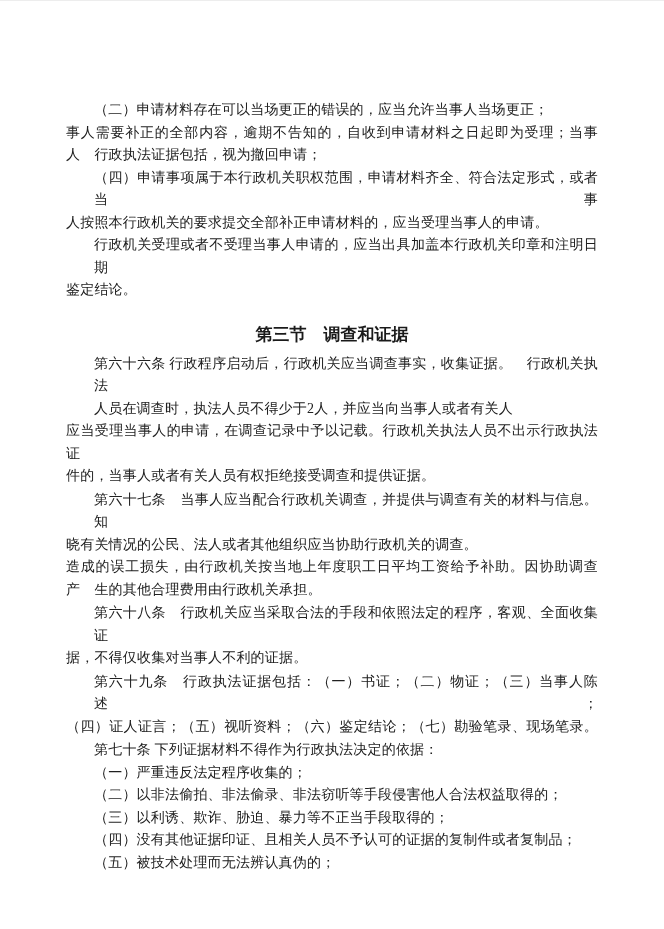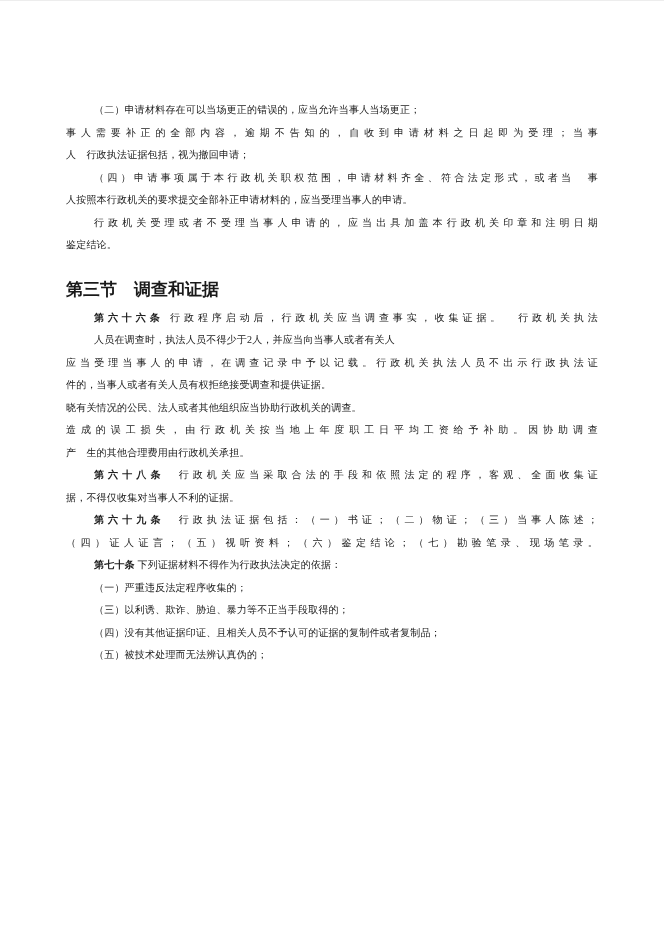--- a/index.html
+++ b/index.html
@@ -11,38 +11,39 @@
     font-family: "Liberation Serif", "DejaVu Serif", serif;
     overflow: hidden;
     box-sizing: border-box;
     border-top: 1px solid #ededed;
   }
   .page {
     padding: 98px 66px 0 66px;
     box-sizing: border-box;
   }
   .line {
-    font-size: 10px;
+    font-size: 14px;
     line-height: 22.5px;
     white-space: pre-wrap;
     letter-spacing: 0.2px;
   }
   .line.ind { padding-left: 28px; }
   .line.full {
     text-align: justify;
     text-align-last: justify;
   }
   .b {
-    font-weight: 700;
+    font-weight: 400;
     font-family: "Liberation Sans", "DejaVu Sans", sans-serif;
   }
   .heading {
     font-size: 17px;
     line-height: 30px;
     font-weight: 700;
+    text-align: center;
     margin: 18px 0 2px 0;
     font-family: "Liberation Sans", "DejaVu Sans", sans-serif;
     color: #1a1a1a;
   }
 </style>
 </head>
 <body>
 
 <div class="page">
   <div id="intro-lines">
@@ -53,26 +54,28 @@
       <div class="line"><span>人按照本行政机关的要求提交全部补正申请材料的，应当受理当事人的申请。</span></div>
       <div class="line ind full"><span>行政机关受理或者不受理当事人申请的，应当出具加盖本行政机关印章和注明日期</span></div>
       <div class="line"><span>鉴定结论。</span></div>
     </div>
   <h2 class="heading">第三节　调查和证据</h2>
   <div id="section-lines">
       <div class="line ind full"><span class="b">第六十六条</span><span> 行政程序启动后，行政机关应当调查事实，收集证据。　行政机关执法</span></div>
       <div class="line ind"><span>人员在调查时，执法人员不得少于2人，并应当向当事人或者有关人</span></div>
       <div class="line full"><span>应当受理当事人的申请，在调查记录中予以记载。行政机关执法人员不出示行政执法证</span></div>
       <div class="line"><span>件的，当事人或者有关人员有权拒绝接受调查和提供证据。</span></div>
+      <div class="line ind full"><span class="b">第六十七条</span><span>　当事人应当配合行政机关调查，并提供与调查有关的材料与信息。知</span></div>
       <div class="line"><span>晓有关情况的公民、法人或者其他组织应当协助行政机关的调查。</span></div>
       <div class="line full"><span>造成的误工损失，由行政机关按当地上年度职工日平均工资给予补助。因协助调查</span></div>
       <div class="line"><span>产　生的其他合理费用由行政机关承担。</span></div>
       <div class="line ind full"><span class="b">第六十八条</span><span>　行政机关应当采取合法的手段和依照法定的程序，客观、全面收集证</span></div>
       <div class="line"><span>据，不得仅收集对当事人不利的证据。</span></div>
       <div class="line ind full"><span class="b">第六十九条</span><span>　行政执法证据包括：（一）书证；（二）物证；（三）当事人陈述；</span></div>
       <div class="line full"><span>（四）证人证言；（五）视听资料；（六）鉴定结论；（七）勘验笔录、现场笔录。</span></div>
       <div class="line ind"><span class="b">第七十条</span><span> 下列证据材料不得作为行政执法决定的依据：</span></div>
       <div class="line ind"><span>（一）严重违反法定程序收集的；</span></div>
+      <div class="line ind"><span>（二）以非法偷拍、非法偷录、非法窃听等手段侵害他人合法权益取得的；</span></div>
       <div class="line ind"><span>（三）以利诱、欺诈、胁迫、暴力等不正当手段取得的；</span></div>
       <div class="line ind"><span>（四）没有其他证据印证、且相关人员不予认可的证据的复制件或者复制品；</span></div>
       <div class="line ind"><span>（五）被技术处理而无法辨认真伪的；</span></div>
     </div>
 </div>
 
 </body></html>

